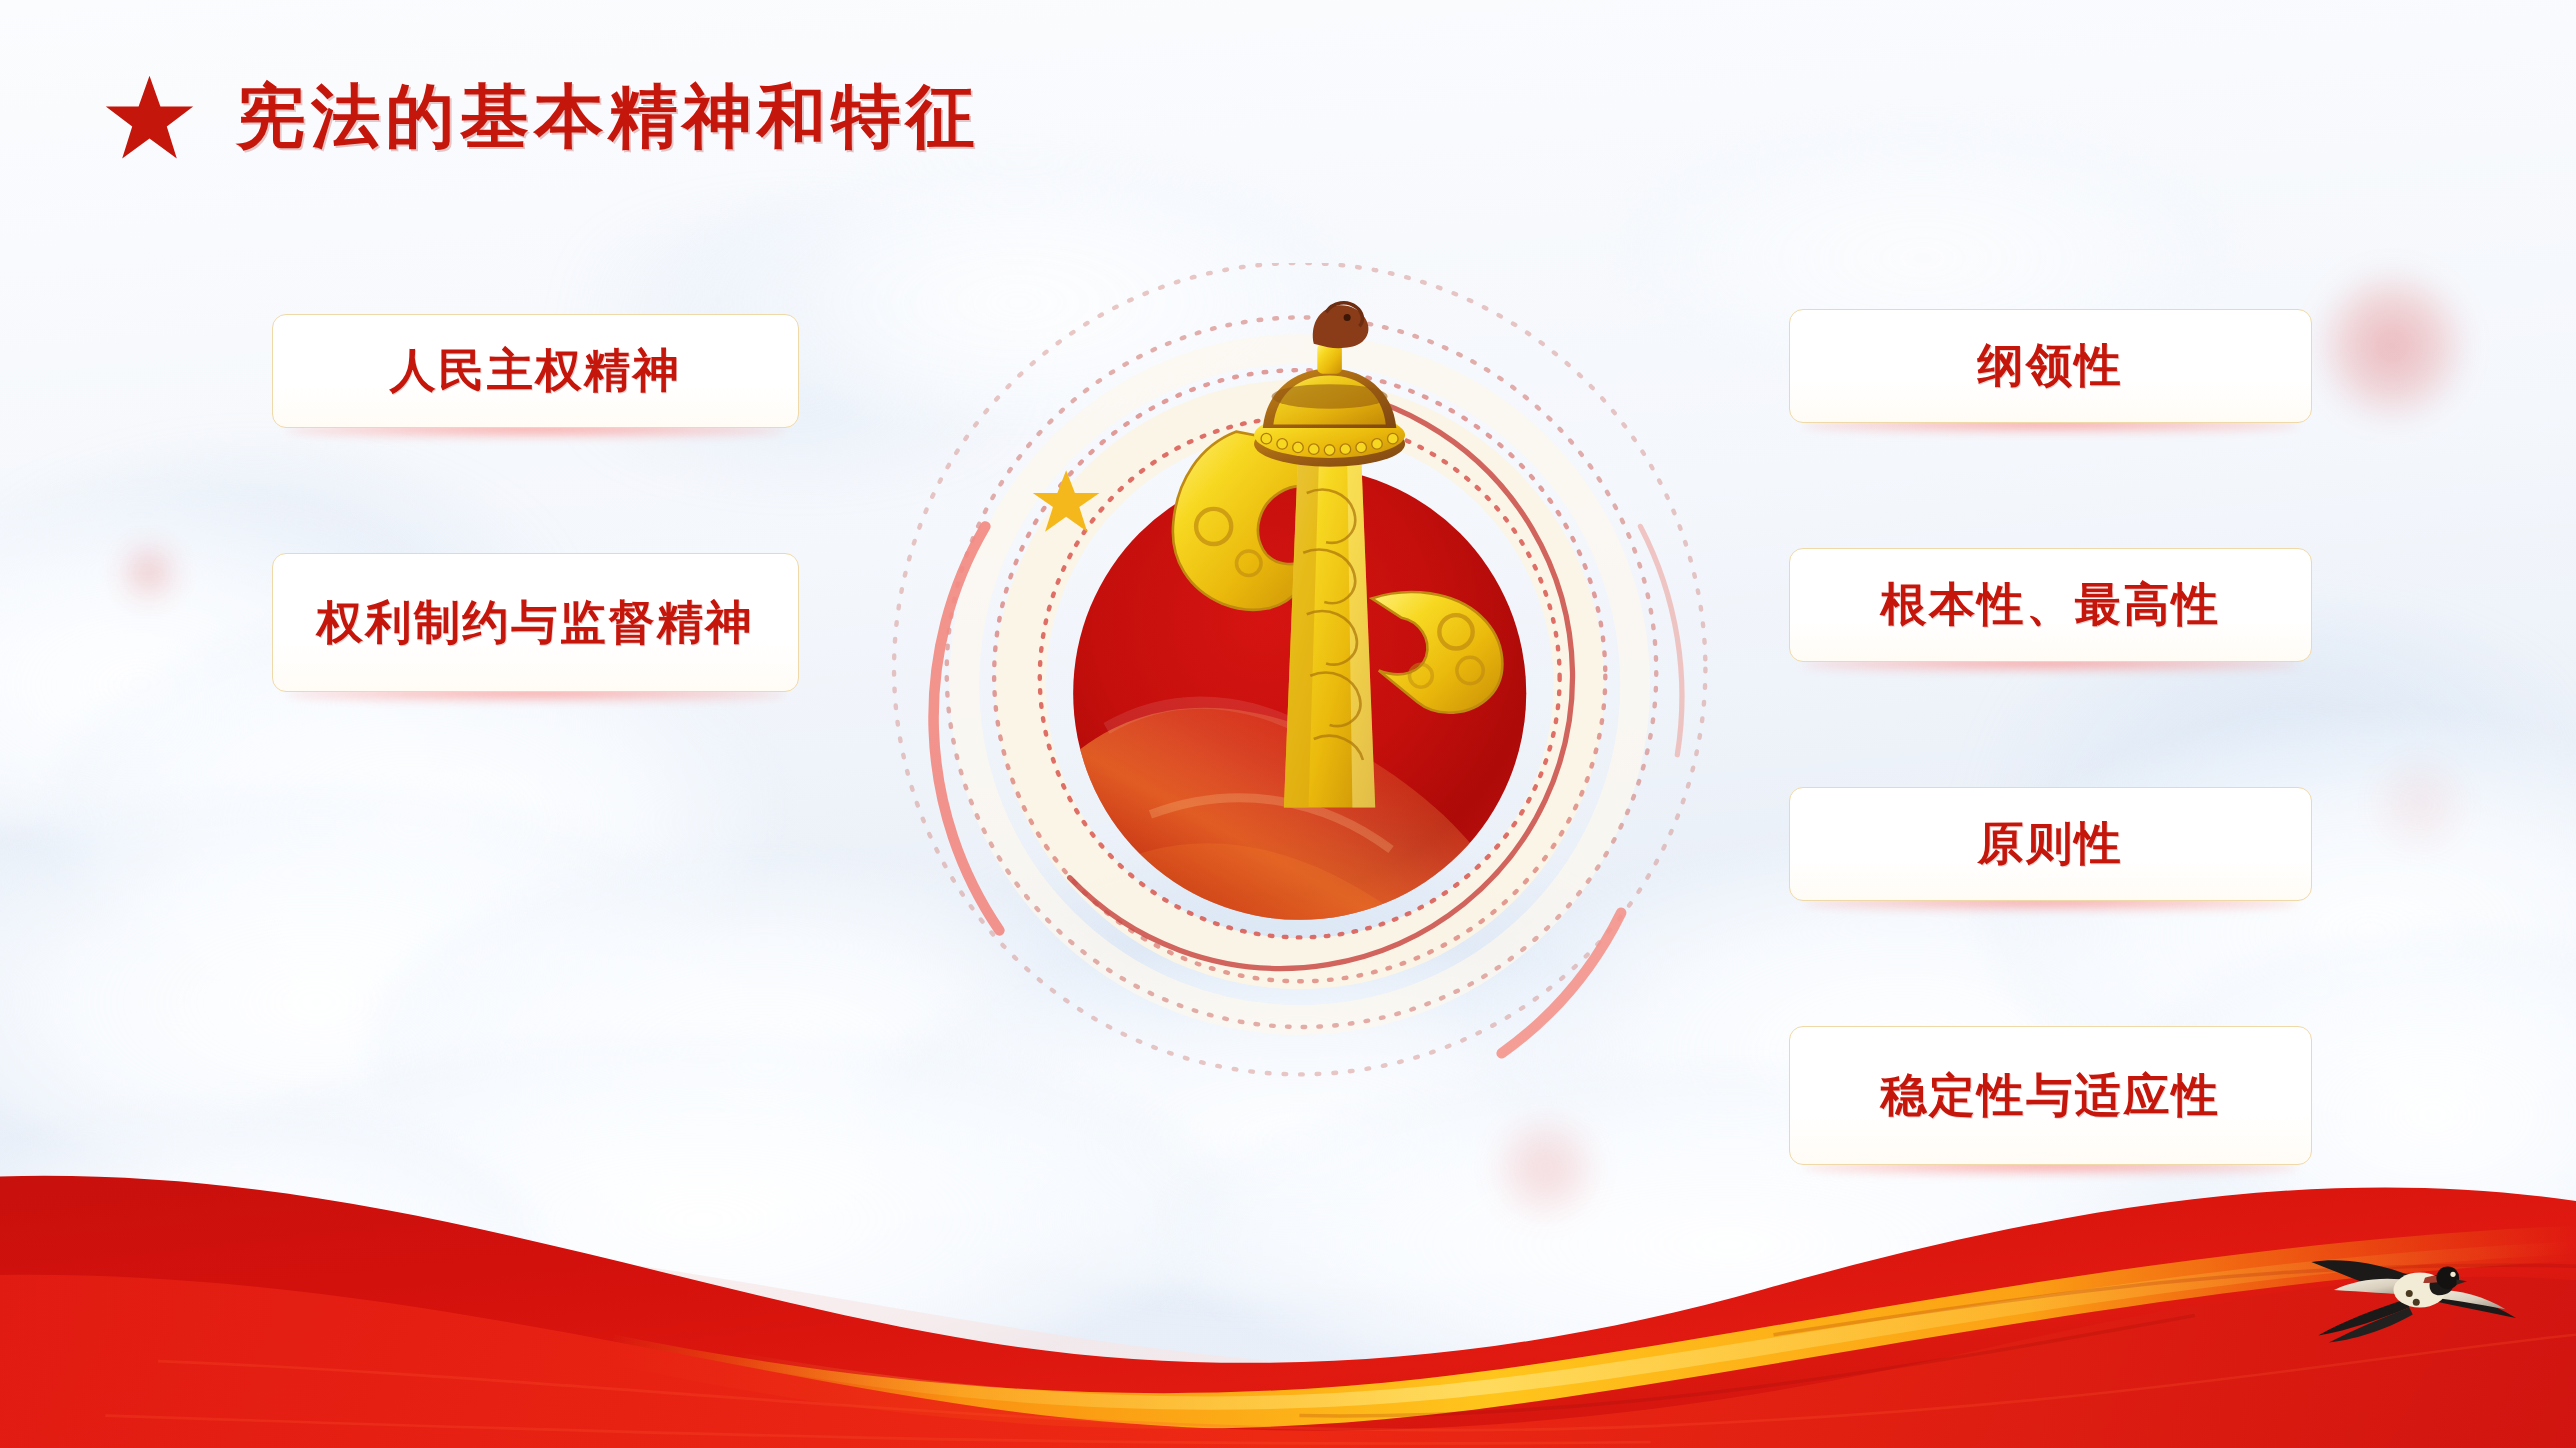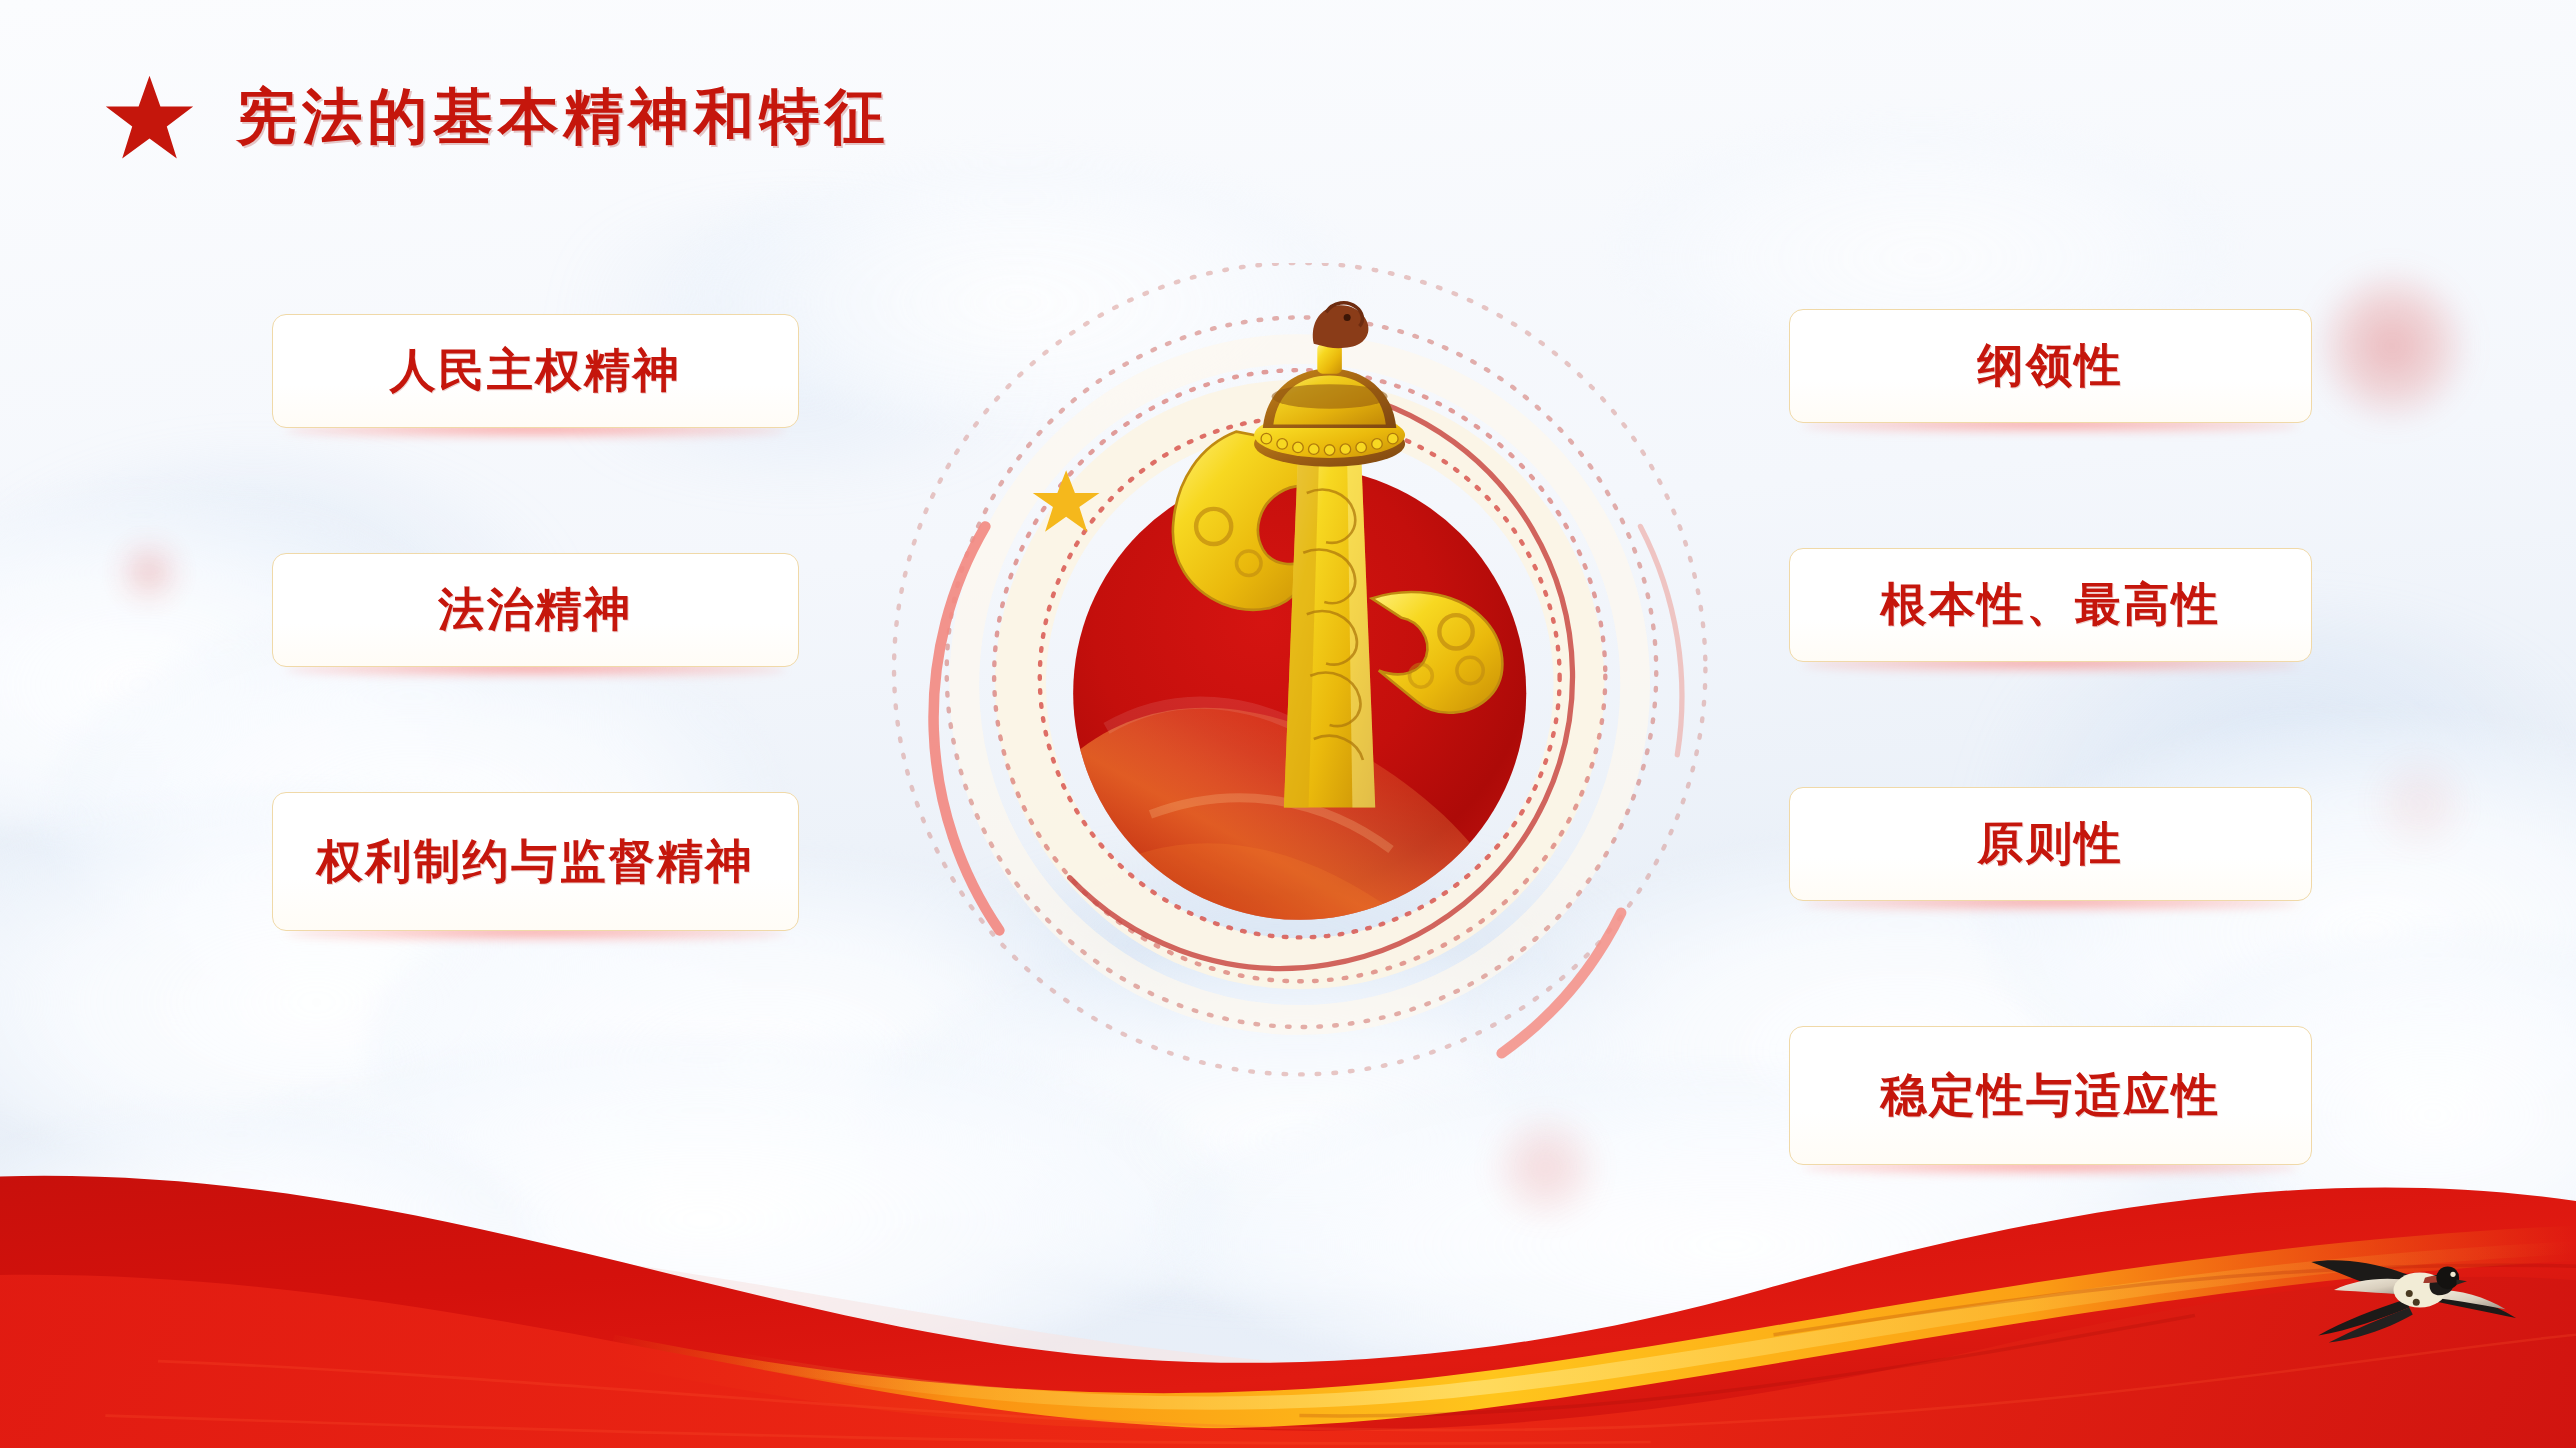--- a/index.html
+++ b/index.html
@@ -49,21 +49,21 @@
     z-index:40;
   }
   #star-glyph{
     width:91px;height:91px;
     display:block;
     flex:0 0 auto;
   }
   #title-text{
     font-family:Liberation Serif, serif;
     font-weight:bold;
-    font-size:60px;
+    font-size:69px;
     line-height:1.02;
     letter-spacing:5.3px;
     color:#c5160c;
     white-space:nowrap;
     text-shadow:1.8px 1.8px 0 rgba(150,10,6,.22);
   }
 
   
   #center-art{
     position:absolute;
@@ -274,23 +274,20 @@
         <path d="M 500 56 C 508 44 524 42 534 50 C 542 56 544 66 538 72" fill="none" stroke="#6e2c10" stroke-width="4"></path>
         <circle cx="524" cy="62" r="4" fill="#3c1606"></circle>
       </g>
     </svg>
   </div>
 
   <div class="col" id="col-left">
     <div class="chip">
       <span class="chip-label">人民主权精神</span>
     </div>
-    <div class="chip">
-      <span class="chip-label">法治精神</span>
-    </div>
     <div class="chip wide">
       <span class="chip-label">权利制约与监督精神</span>
     </div>
   </div>
 
   <div class="col" id="col-right">
     <div class="chip">
       <span class="chip-label">纲领性</span>
     </div>
     <div class="chip">

